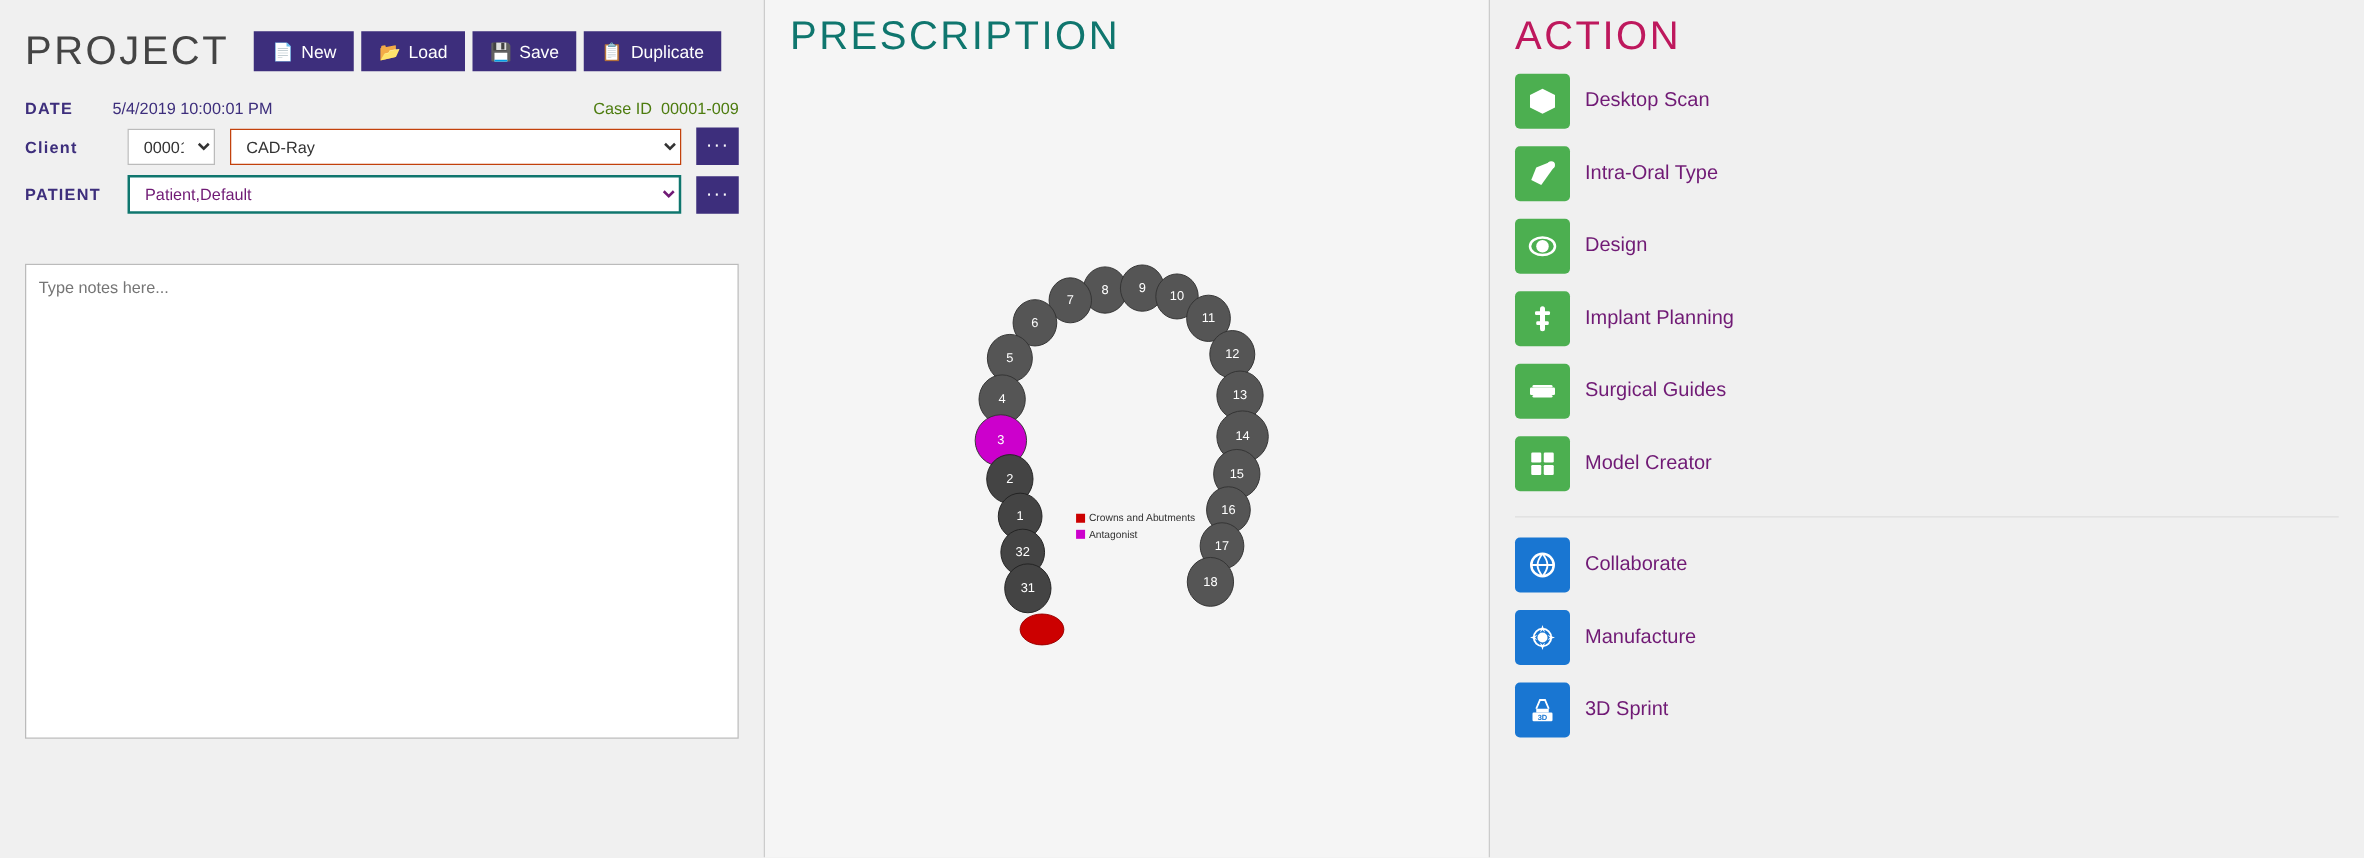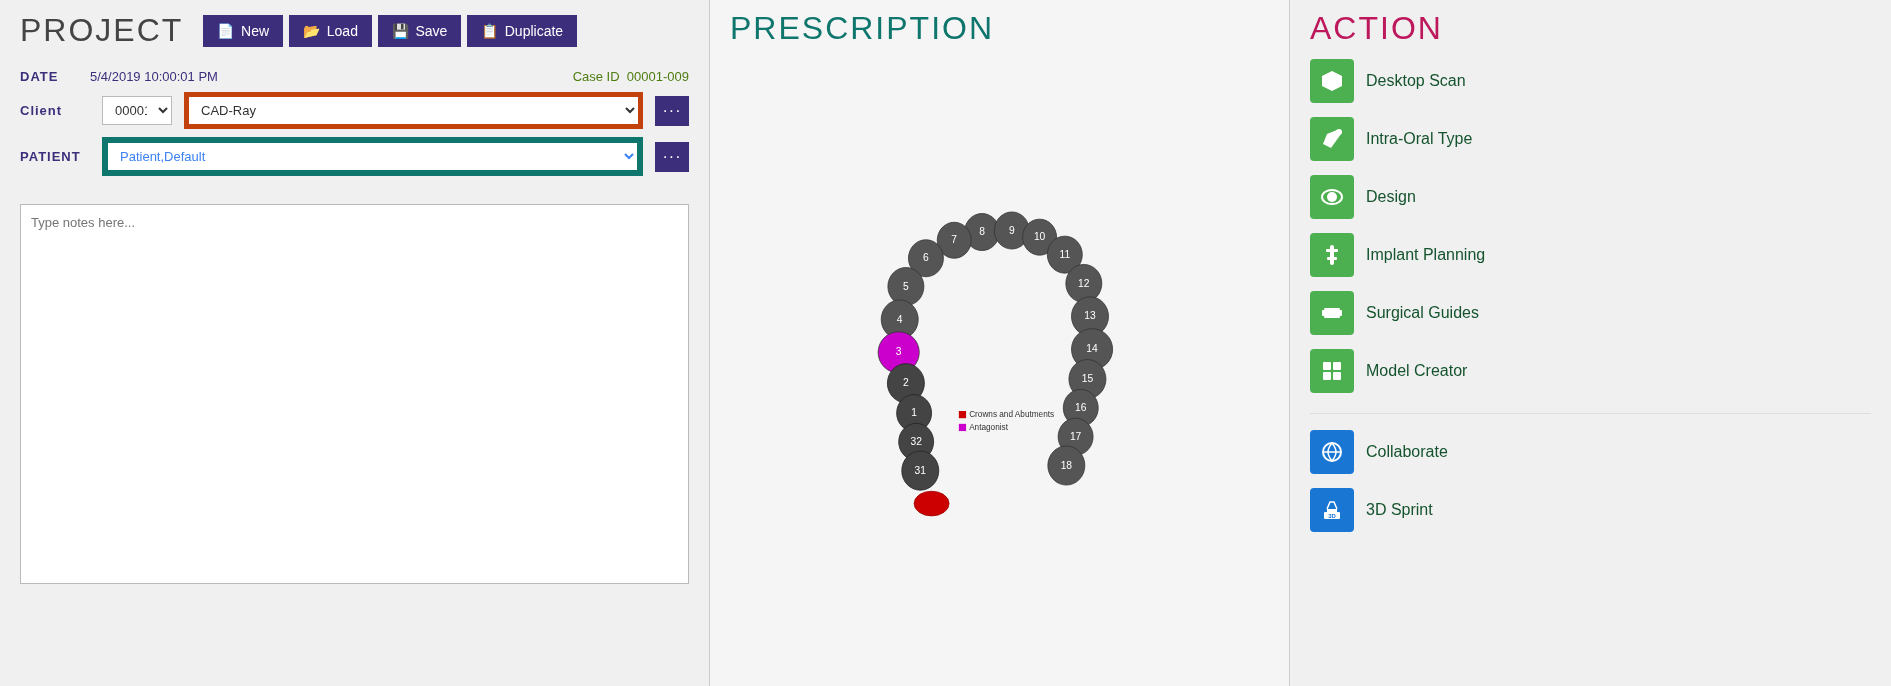--- a/index.html
+++ b/index.html
@@ -7,23 +7,23 @@
       font-family: 'Segoe UI', Arial, sans-serif;
       background: #f0f0f0;
       display: flex;
       width: 1891px;
       height: 686px;
       overflow: hidden;
     }
 
     
     .project-panel {
-      width: 710px;
+      width: 612px;
       background: #f0f0f0;
-      padding: 12px 20px;
+      padding: 22px 20px;
       flex-shrink: 0;
       border-right: 1px solid #ccc;
     }
     .project-header {
       display: flex;
       align-items: center;
       gap: 10px;
       margin-bottom: 20px;
     }
     .project-title {
@@ -96,35 +96,35 @@
     }
     .field-input-sm {
       border: 1px solid #bbb;
       background: white;
       padding: 5px 8px;
       font-size: 13px;
       width: 70px;
       color: #333;
     }
     .field-select {
-      border: 5px solid #c2410c;
+      border: 1px solid #c2410c;
       background: white;
       padding: 5px 8px;
       font-size: 13px;
       flex: 1;
       color: #333;
       appearance: auto;
     }
     .field-select-full {
-      border: 6px solid #0f766e;
+      border: 2px solid #0f766e;
       background: white;
       padding: 5px 8px;
       font-size: 13px;
       flex: 1;
-      color: #3b82f6;
+      color: #701a75;
       appearance: auto;
     }
     .btn-dots {
       background: #3d2e7c;
       color: white;
       border: none;
       width: 34px;
       height: 30px;
       font-size: 16px;
       cursor: pointer;
@@ -137,20 +137,21 @@
     .notes-area {
       border: 1px solid #bbb;
       background: white;
       width: 100%;
       height: 380px;
       padding: 10px;
       font-size: 13px;
       color: #999;
       resize: none;
       font-family: inherit;
+      margin-top: 12px;
     }
 
     
     .prescription-panel {
       width: 580px;
       background: #f5f5f5;
       padding: 10px 20px;
       flex-shrink: 0;
       border-right: 1px solid #ccc;
       position: relative;
@@ -208,21 +209,21 @@
       align-items: center;
       justify-content: center;
       color: white;
       font-size: 20px;
       flex-shrink: 0;
     }
     .action-icon-green { background: #4caf50; }
     .action-icon-blue { background: #1976d2; }
     .action-label {
       font-size: 16px;
-      color: #14532d;
+      color: #701a75;
       text-align: center;
     }
     .action-divider {
       height: 1px;
       background: #ddd;
       margin: 8px 0 16px 0;
     }
   </style>
 </head>
 <body>
@@ -474,20 +475,33 @@
             <path d="M12 3 C12 3 16 8 16 12 C16 16 12 21 12 21" fill="none" stroke="white" stroke-width="1.5"></path>
             <path d="M12 3 C12 3 8 8 8 12 C8 16 12 21 12 21" fill="none" stroke="white" stroke-width="1.5"></path>
             <line x1="3" y1="12" x2="21" y2="12" stroke="white" stroke-width="1.5"></line>
           </svg>
       </div>
       <span class="action-label">Collaborate</span>
     </div>
     <div class="action-item">
       <div class="action-icon action-icon-blue">
         <svg width="24" height="24" viewBox="0 0 24 24">
+            <circle cx="12" cy="12" r="4" fill="white"></circle>
+            <path d="M12 2 L14 8 L12 6 L10 8 Z" fill="white"></path>
+            <path d="M22 12 L16 14 L18 12 L16 10 Z" fill="white"></path>
+            <path d="M12 22 L10 16 L12 18 L14 16 Z" fill="white"></path>
+            <path d="M2 12 L8 10 L6 12 L8 14 Z" fill="white"></path>
+            <circle cx="12" cy="12" r="7" fill="none" stroke="white" stroke-width="1.5"></circle>
+          </svg>
+      </div>
+      <span class="action-label">Manufacture</span>
+    </div>
+    <div class="action-item">
+      <div class="action-icon action-icon-blue">
+        <svg width="24" height="24" viewBox="0 0 24 24">
             <rect x="4" y="14" width="16" height="7" fill="white" rx="1"></rect>
             <rect x="7" y="11" width="10" height="3" fill="white"></rect>
             <path d="M7 11 L10 4 L14 4 L17 11" fill="none" stroke="white" stroke-width="1.5"></path>
             <text x="12" y="20" text-anchor="middle" fill="#1976d2" font-size="6" font-family="Arial" font-weight="bold">3D</text>
           </svg>
       </div>
       <span class="action-label">3D Sprint</span>
     </div>
   </div>
 </div>

